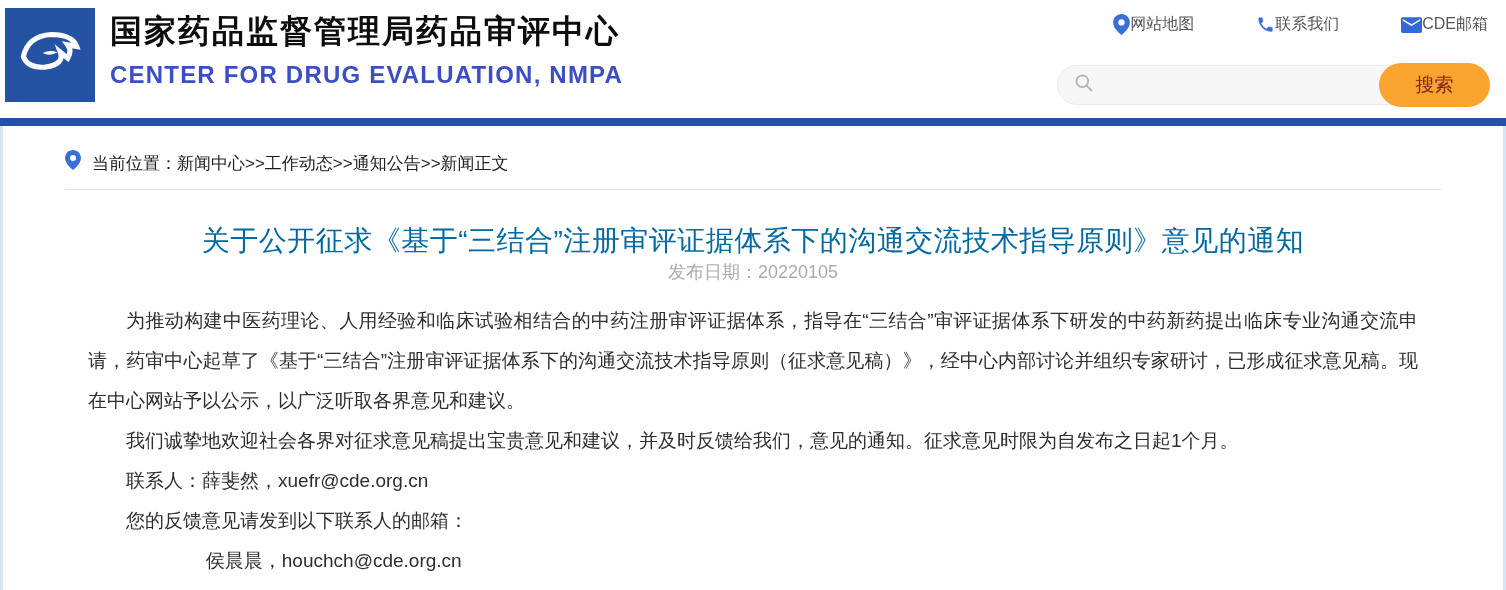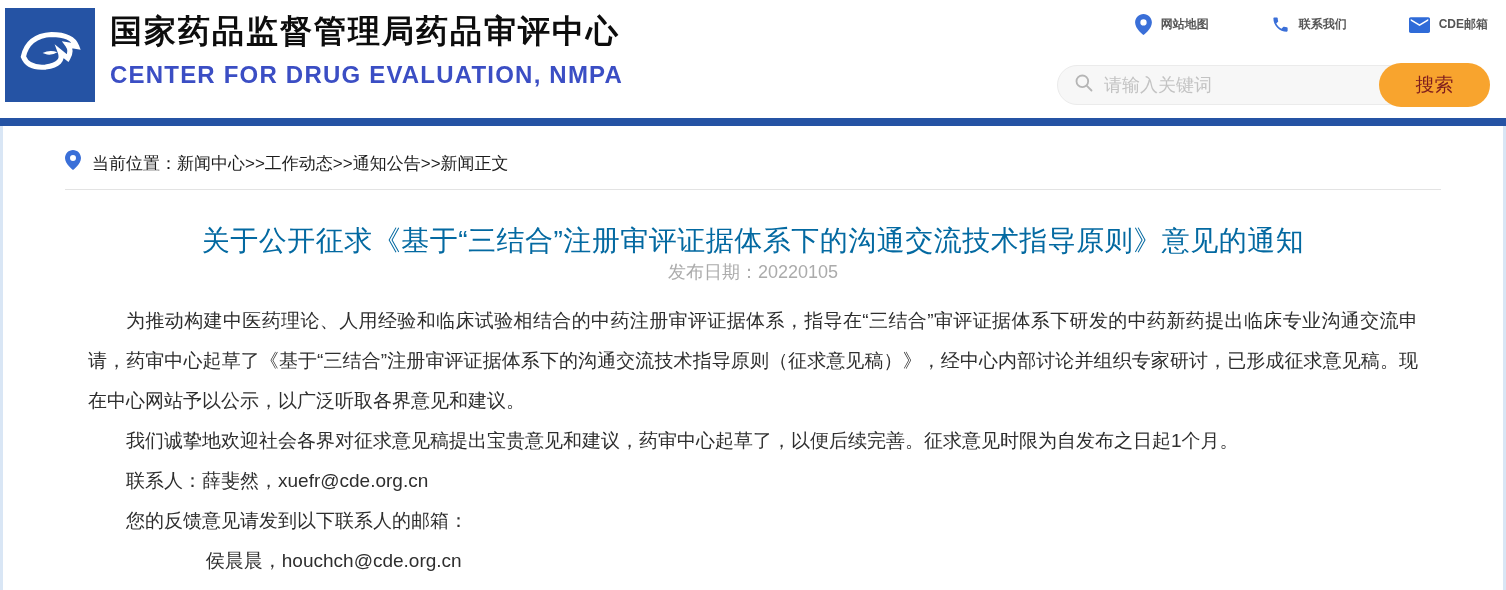--- a/index.html
+++ b/index.html
@@ -8,22 +8,22 @@
 
   
   .header { position: relative; width: 100%; height: 118px; background: #ffffff; }
   .logo { position: absolute; left: 5px; top: 8px; width: 90px; height: 94px;
     background: #2553a4; display: flex; align-items: center; justify-content: center; }
   .titles { position: absolute; left: 110px; top: 6px; }
   .title-zh { font-size: 32px; font-weight: bold; color: #0d0d0d; letter-spacing: 2px; line-height: 50px; }
   .title-en { font-size: 24px; font-weight: bold; color: #3b4ec4; letter-spacing: 1.2px; margin-top: 5px; }
 
   .quick-links { position: absolute; right: 18px; top: 14px; display: flex; gap: 62px; }
-  .quick-link { display: flex; align-items: center; gap: 9px; cursor: pointer;
-    font-size: 12px; color: #555; font-weight: bold; }
+  .quick-link { display: flex; align-items: center; cursor: pointer;
+    font-size: 16px; color: #555; }
   .quick-link svg { display: block; }
 
   .search-wrap { position: absolute; right: 17px; top: 65px; width: 432px; height: 40px; }
   .search-field { position: absolute; left: 0; top: 0; width: 100%; height: 40px;
     background: #f7f7f7; border: 1px solid #ebebeb; border-radius: 21px;
     display: flex; align-items: center; padding-left: 16px; }
   .search-field svg { flex: 0 0 auto; }
   .search-input { border: none; outline: none; background: transparent; width: 230px;
     margin-left: 10px; font-size: 18px; color: #666; font-family: inherit; }
   .search-input::placeholder { color: #c3c3c3; }
@@ -96,21 +96,20 @@
   </div>
 
   <div class="search-wrap">
     <div class="search-field">
       <span>
         <svg width="20" height="20" viewBox="0 0 24 24" fill="none" stroke="#b5b5b5" stroke-width="2.2">
           <circle cx="10" cy="10" r="7"></circle>
           <line x1="15.5" y1="15.5" x2="21" y2="21" stroke-linecap="round"></line>
         </svg>
       </span>
-      <input class="search-input" type="text" placeholder="请输入关键词" style="">
     </div>
     <button class="search-btn">搜索</button>
   </div>
 </div>
 
 <div class="blue-bar"></div>
 
 <div class="main">
   <div class="breadcrumb">
     <span>
@@ -120,18 +119,18 @@
     </span>
     <span>当前位置：新闻中心&gt;&gt;工作动态&gt;&gt;通知公告&gt;&gt;新闻正文</span>
   </div>
   <div class="crumb-divider"></div>
 
   <h1 class="article-title">关于公开征求《基于“三结合”注册审评证据体系下的沟通交流技术指导原则》意见的通知</h1>
   <div class="article-date">发布日期：20220105</div>
 
   <div class="article-body">
     <p>为推动构建中医药理论、人用经验和临床试验相结合的中药注册审评证据体系，指导在“三结合”审评证据体系下研发的中药新药提出临床专业沟通交流申请，药审中心起草了《基于“三结合”注册审评证据体系下的沟通交流技术指导原则（征求意见稿）》，经中心内部讨论并组织专家研讨，已形成征求意见稿。现在中心网站予以公示，以广泛听取各界意见和建议。</p>
-    <p>我们诚挚地欢迎社会各界对征求意见稿提出宝贵意见和建议，药审中心起草了，以便后续完善。征求意见时限为自发布之日起1个月。</p>
+    <p>我们诚挚地欢迎社会各界对征求意见稿提出宝贵意见和建议，并及时反馈给我们，意见的通知。征求意见时限为自发布之日起1个月。</p>
     <p>联系人：薛斐然，xuefr@cde.org.cn</p>
     <p>您的反馈意见请发到以下联系人的邮箱：</p>
     <p class="contact-cont">侯晨晨，houchch@cde.org.cn</p>
   </div>
 </div>
 
 </body></html>

